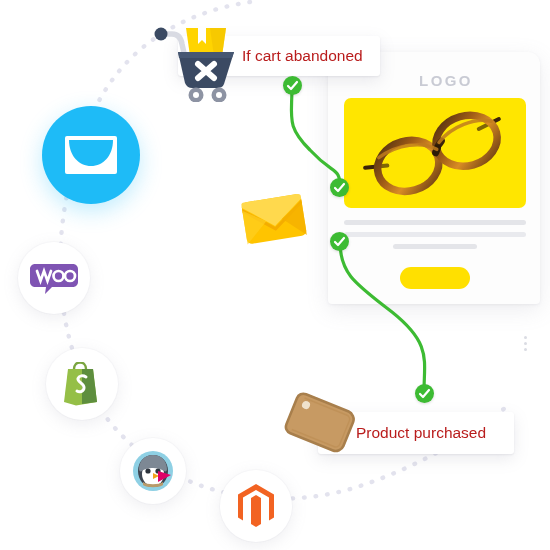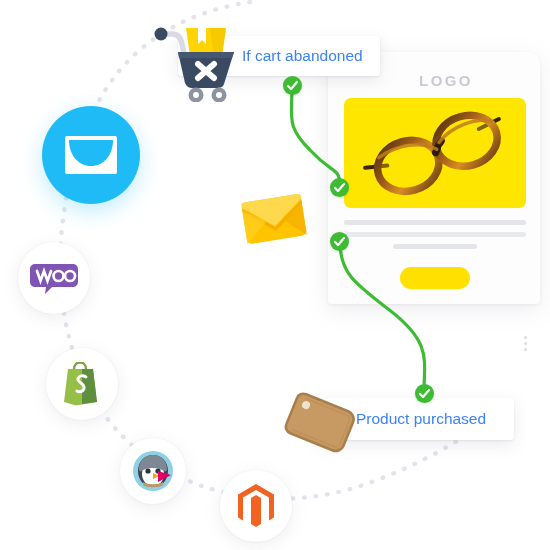--- a/index.html
+++ b/index.html
@@ -111,32 +111,32 @@
   }
 
   
   .chip {
     position: absolute;
     background: #ffffff;
     border-radius: 3px;
     box-shadow: 0 5px 16px rgba(130,130,150,0.16), 0 1px 2px rgba(130,130,150,0.14);
     display: flex;
     align-items: center;
-    color: #3b82f6;
+    color: #b91c1c;
     font-size: 15.5px;
     font-weight: normal;
     white-space: nowrap;
   }
   .chip-label { padding: 0 16px; }
 
   #chip-cart  { left: 178px; top: 36px;  width: 202px; height: 40px; }
   #chip-cart .chip-label  { padding-left: 64px; }
   #chip-email { left: 258px; top: 196px; width: 142px; height: 38px; }
   #chip-email .chip-label { padding-left: 54px; }
-  #chip-prod  { left: 318px; top: 398px; width: 196px; height: 42px; }
+  #chip-prod  { left: 318px; top: 412px; width: 196px; height: 42px; }
   #chip-prod .chip-label  { padding-left: 38px; }
 
   
   .node-icon { position: absolute; }
   #icon-cart  { left: 148px; top: 14px;  width: 96px;  height: 88px; }
   #icon-email { left: 238px; top: 188px; width: 72px;  height: 62px; }
   #icon-tag   { left: 284px; top: 386px; width: 84px;  height: 78px; }
 
   
   .bubble {

